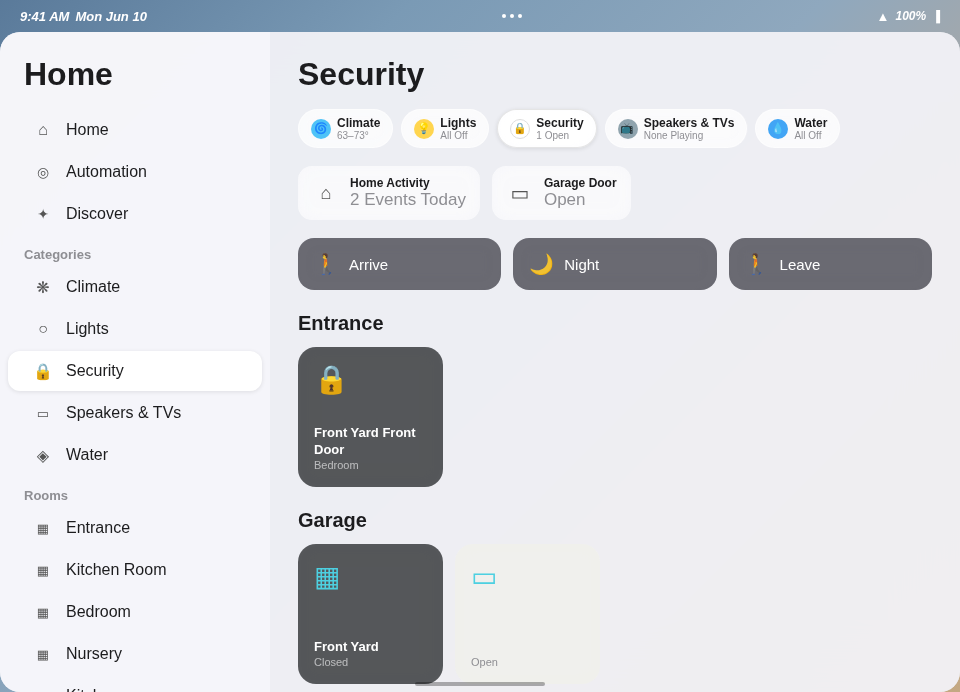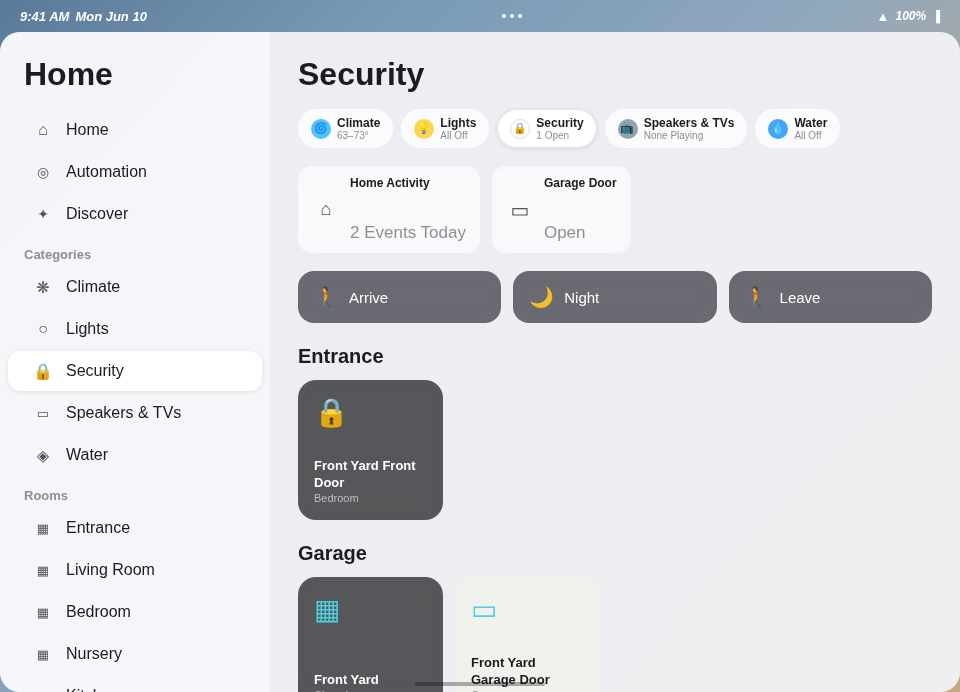--- a/index.html
+++ b/index.html
@@ -206,21 +206,20 @@
       height: 28px;
       display: flex;
       align-items: center;
       justify-content: center;
       font-size: 18px;
       color: #555;
     }
     .activity-text {
       display: flex;
       flex-direction: column;
-      gap: 33px;
     }
     .activity-title {
       font-size: 12px;
       font-weight: 600;
       color: #1c1c1e;
     }
     .activity-subtitle {
       font-size: 17px;
       color: #8e8e93;
     }
@@ -392,21 +391,21 @@
     </div>
 
     <div class="sidebar-section-header">Rooms</div>
 
     <div class="sidebar-nav-item">
       <div class="sidebar-nav-icon" style="font-size:13px;">▦</div>
       <span class="sidebar-nav-label">Entrance</span>
     </div>
     <div class="sidebar-nav-item">
       <div class="sidebar-nav-icon" style="font-size:13px;">▦</div>
-      <span class="sidebar-nav-label">Living Room</span>
+      <span class="sidebar-nav-label">Kitchen Room</span>
     </div>
     <div class="sidebar-nav-item">
       <div class="sidebar-nav-icon" style="font-size:13px;">▦</div>
       <span class="sidebar-nav-label">Bedroom</span>
     </div>
     <div class="sidebar-nav-item">
       <div class="sidebar-nav-icon" style="font-size:13px;">▦</div>
       <span class="sidebar-nav-label">Nursery</span>
     </div>
     <div class="sidebar-nav-item">
@@ -504,21 +503,20 @@
       <div class="device-card">
         <div class="device-card-icon garage">▦</div>
         <div>
           <div class="device-card-name">Front Yard</div>
           <div class="device-card-status">Closed</div>
         </div>
       </div>
       <div class="device-card light-bg">
         <div class="device-card-icon garage">▭</div>
         <div>
-          <div class="device-card-name">Front Yard Garage Door</div>
           <div class="device-card-status">Open</div>
         </div>
       </div>
     </div>
 
   </div>
 
 </div>
 
 <div class="home-indicator"></div>

